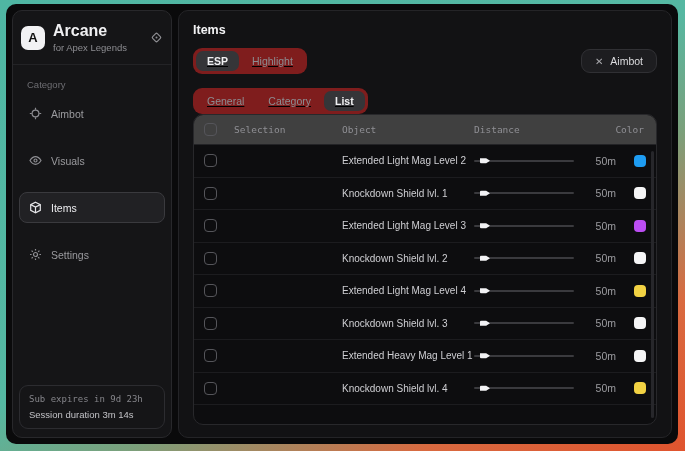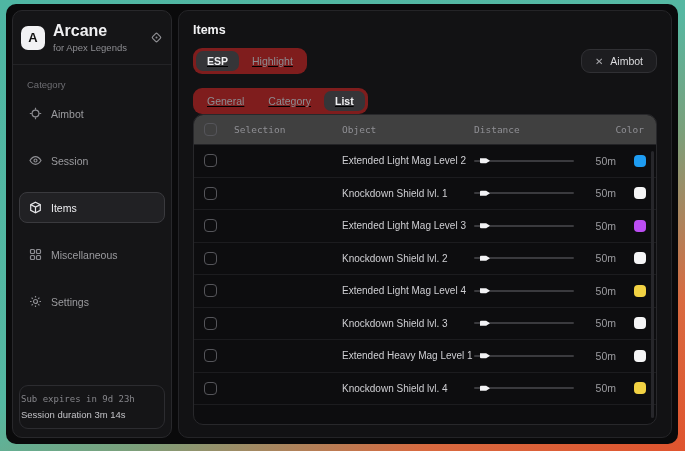--- a/index.html
+++ b/index.html
@@ -34,21 +34,21 @@
   .nav { display:flex; flex-direction:column; gap:16px; padding:2px 6px; }
   .nav-item {
     display:flex; align-items:center; gap:9px; padding:8px 9px; border-radius:8px;
     color:#9b9b9f; font-size:10.5px; border:1px solid transparent; cursor:default;
   }
   .nav-item .ic { display:flex; color:#8d8d92; }
   .nav-item.active { background:#212124; border-color:#3a3a3e; color:#ededf0; }
   .nav-item.active .ic { color:#e5e5e8; }
   .sb-spacer { flex:1; }
   .sb-footer {
-    margin:8px 6px 8px 6px; border:1px solid #2c2c30; border-radius:9px; padding:8px 1px;
+    margin:8px 6px 8px 6px; border:1px solid #2c2c30; border-radius:9px; padding:8px 9px;
   }
   .sb-exp { font-family:"DejaVu Sans Mono", monospace; font-size:9px; color:#85858a; margin-bottom:5px; }
   .sb-ses { font-size:9.5px; color:#c2c2c6; }
   
   .main {
     flex:1; background:#121214; border:1px solid #242427; border-radius:10px;
     padding:12px 14px; display:flex; flex-direction:column;
   }
   .main-title { font-size:12.5px; font-weight:bold; color:#f2f2f4; margin-bottom:11px; }
   .toolbar { display:flex; align-items:center; justify-content:space-between; margin-bottom:14px; }
@@ -127,45 +127,34 @@
         </span>
         <span>Aimbot</span>
       </div>
       <div class="nav-item">
         <span class="ic">
           <svg width="13" height="13" viewBox="0 0 13 13" fill="none" stroke="currentColor" stroke-width="1.2">
             <path d="M1 6.5c1.6-2.6 3.4-3.8 5.5-3.8S10.4 3.9 12 6.5c-1.6 2.6-3.4 3.8-5.5 3.8S2.6 9.1 1 6.5z"></path>
             <circle cx="6.5" cy="6.5" r="1.5"></circle>
           </svg>
         </span>
-        <span>Session</span>
+        <span>Visuals</span>
       </div>
       <div class="nav-item active">
         <span class="ic">
           <svg width="13" height="13" viewBox="0 0 13 13" fill="none" stroke="currentColor" stroke-width="1.2">
             <path d="M6.5 1.2l4.8 2.4v5.8L6.5 11.8 1.7 9.4V3.6z"></path>
             <path d="M1.7 3.6l4.8 2.4 4.8-2.4M6.5 6v5.8"></path>
           </svg>
         </span>
         <span>Items</span>
       </div>
       <div class="nav-item">
         <span class="ic">
           <svg width="13" height="13" viewBox="0 0 13 13" fill="none" stroke="currentColor" stroke-width="1.2">
-            <rect x="1.5" y="1.5" width="4" height="4" rx="1"></rect>
-            <rect x="7.5" y="1.5" width="4" height="4" rx="1"></rect>
-            <rect x="1.5" y="7.5" width="4" height="4" rx="1"></rect>
-            <rect x="7.5" y="7.5" width="4" height="4" rx="1"></rect>
-          </svg>
-        </span>
-        <span>Miscellaneous</span>
-      </div>
-      <div class="nav-item">
-        <span class="ic">
-          <svg width="13" height="13" viewBox="0 0 13 13" fill="none" stroke="currentColor" stroke-width="1.2">
             <circle cx="6.5" cy="6.5" r="2"></circle>
             <path d="M6.5 1v1.6M6.5 10.4V12M1 6.5h1.6M10.4 6.5H12M2.6 2.6l1.2 1.2M9.2 9.2l1.2 1.2M10.4 2.6L9.2 3.8M3.8 9.2l-1.2 1.2"></path>
           </svg>
         </span>
         <span>Settings</span>
       </div>
     </nav>
 
     <div class="sb-spacer"></div>
 

